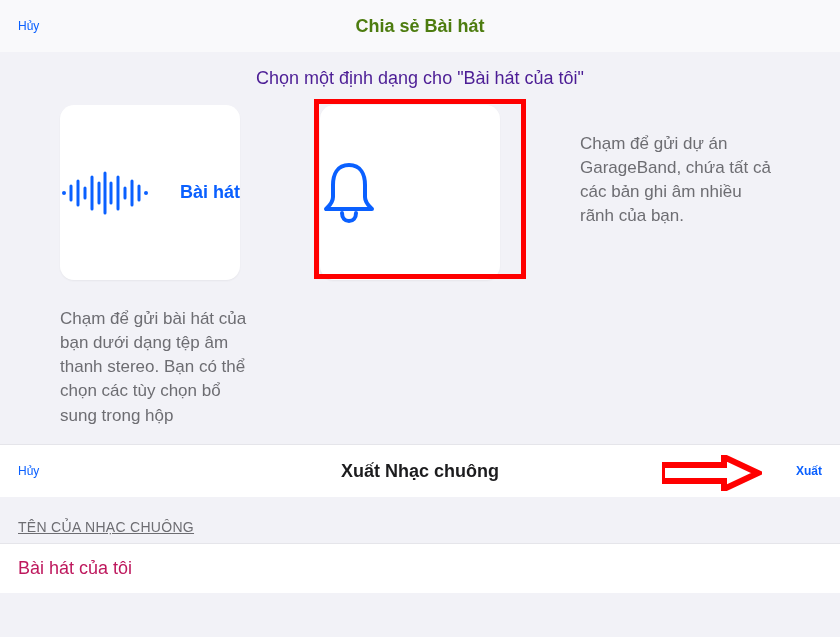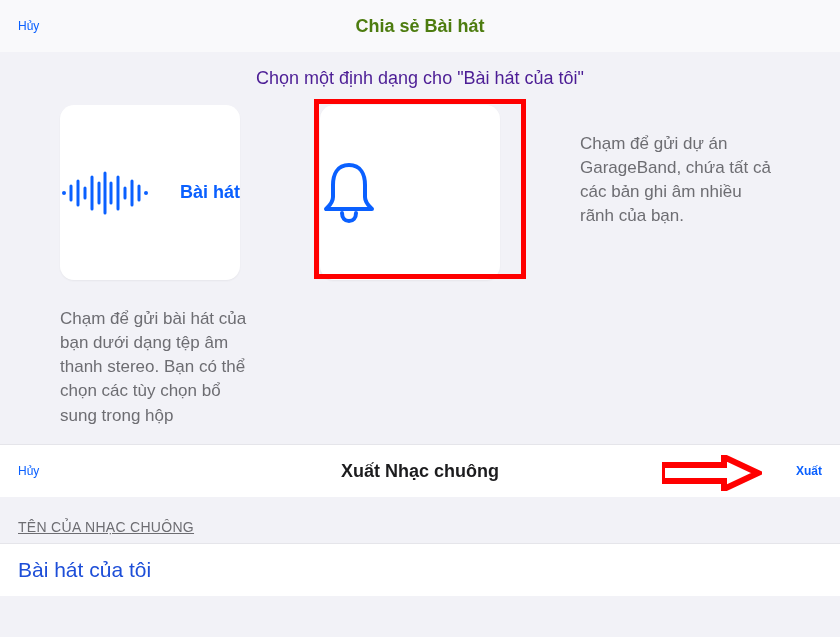--- a/index.html
+++ b/index.html
@@ -83,22 +83,22 @@
     pointer-events:none;
   }
   .form-area { background:#f2f2f7; }
   .form-header {
     padding: 22px 18px 8px 18px;
     font-size: 14px; color:#6d6d72; letter-spacing: 0.3px; text-decoration: underline;
   }
   .field-row {
     background:#ffffff;
     padding: 14px 18px;
-    font-size: 21px;
-    color:#1d4ed8;
+    font-size: 18px;
+    color:#be185d;
     border-top:1px solid #e5e5ea;
   }
 </style>
 </head>
 <body>
 
 <div class="nav-bar">
   <span class="nav-link">Hủy</span>
   <span class="title">Chia sẻ Bài hát</span>
   <span style="width:40px"></span>

